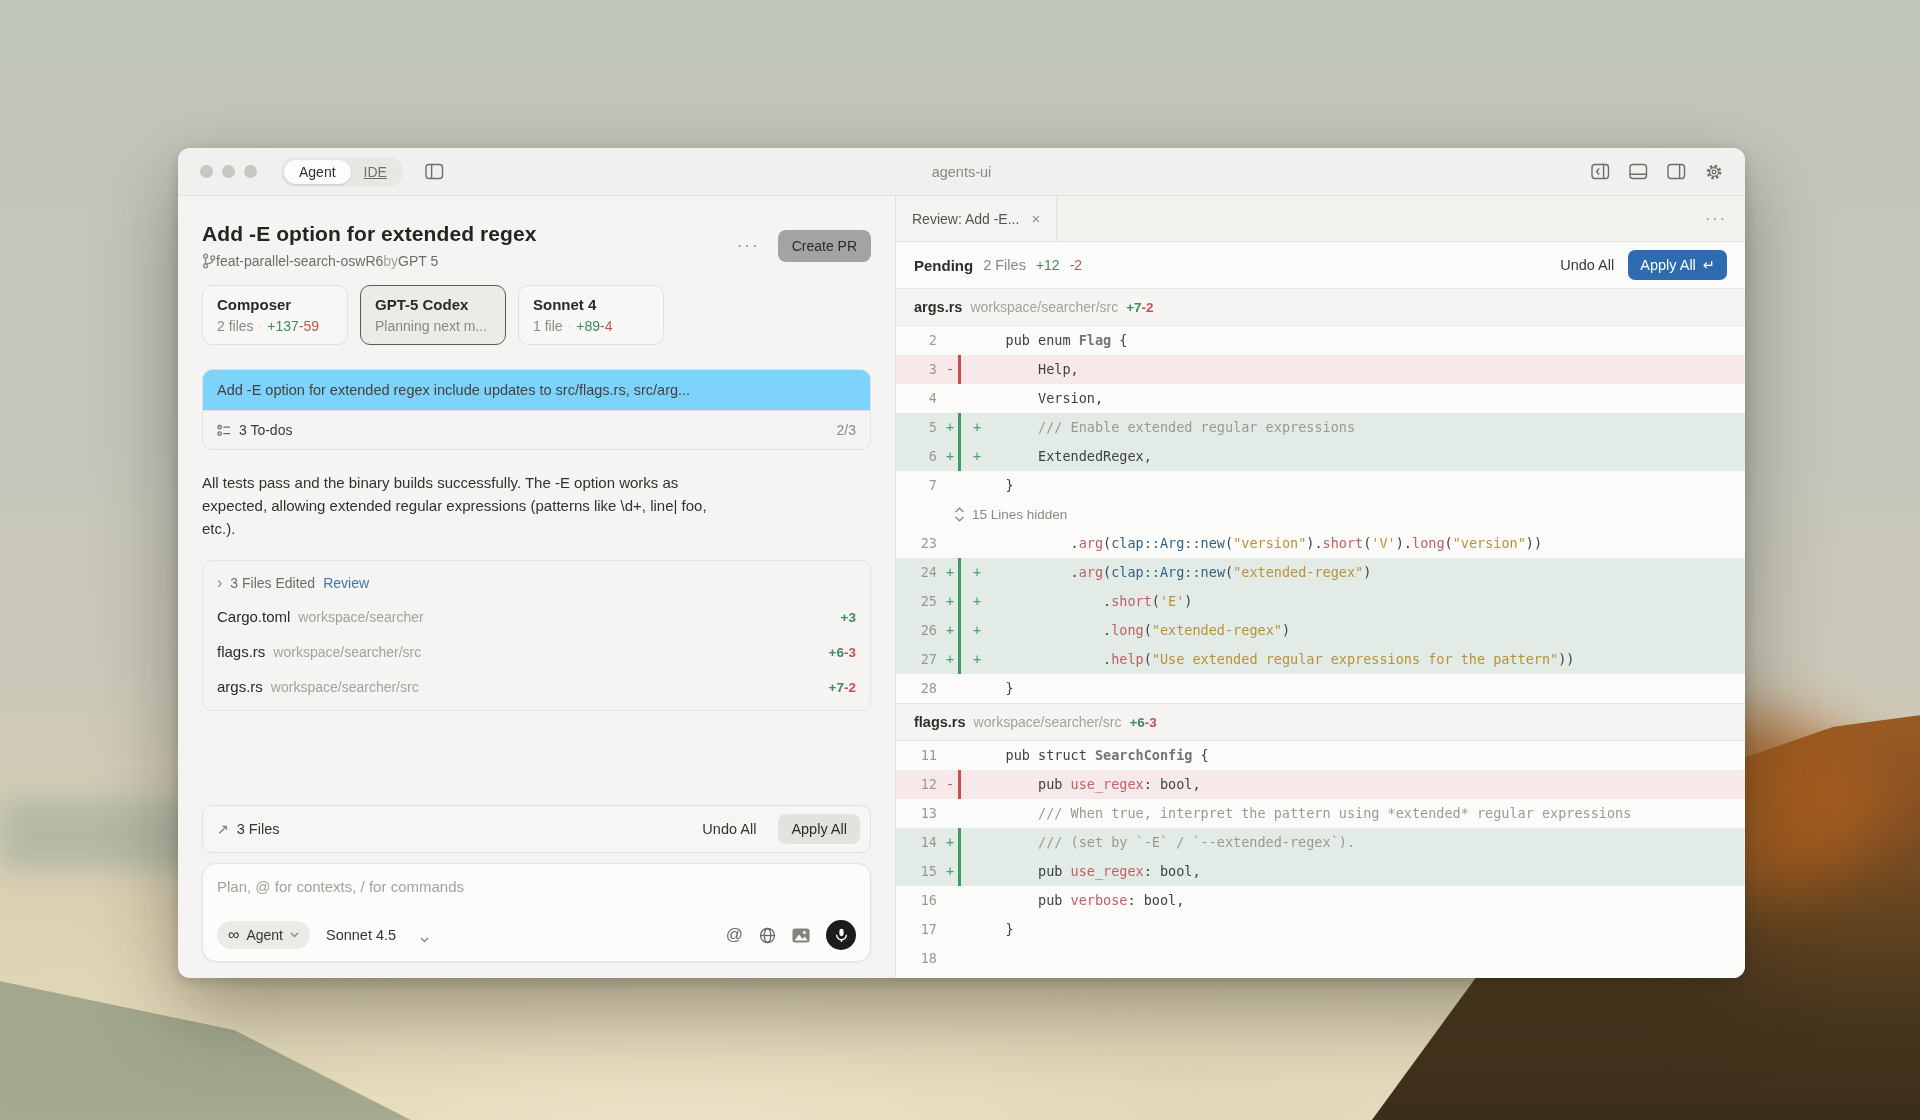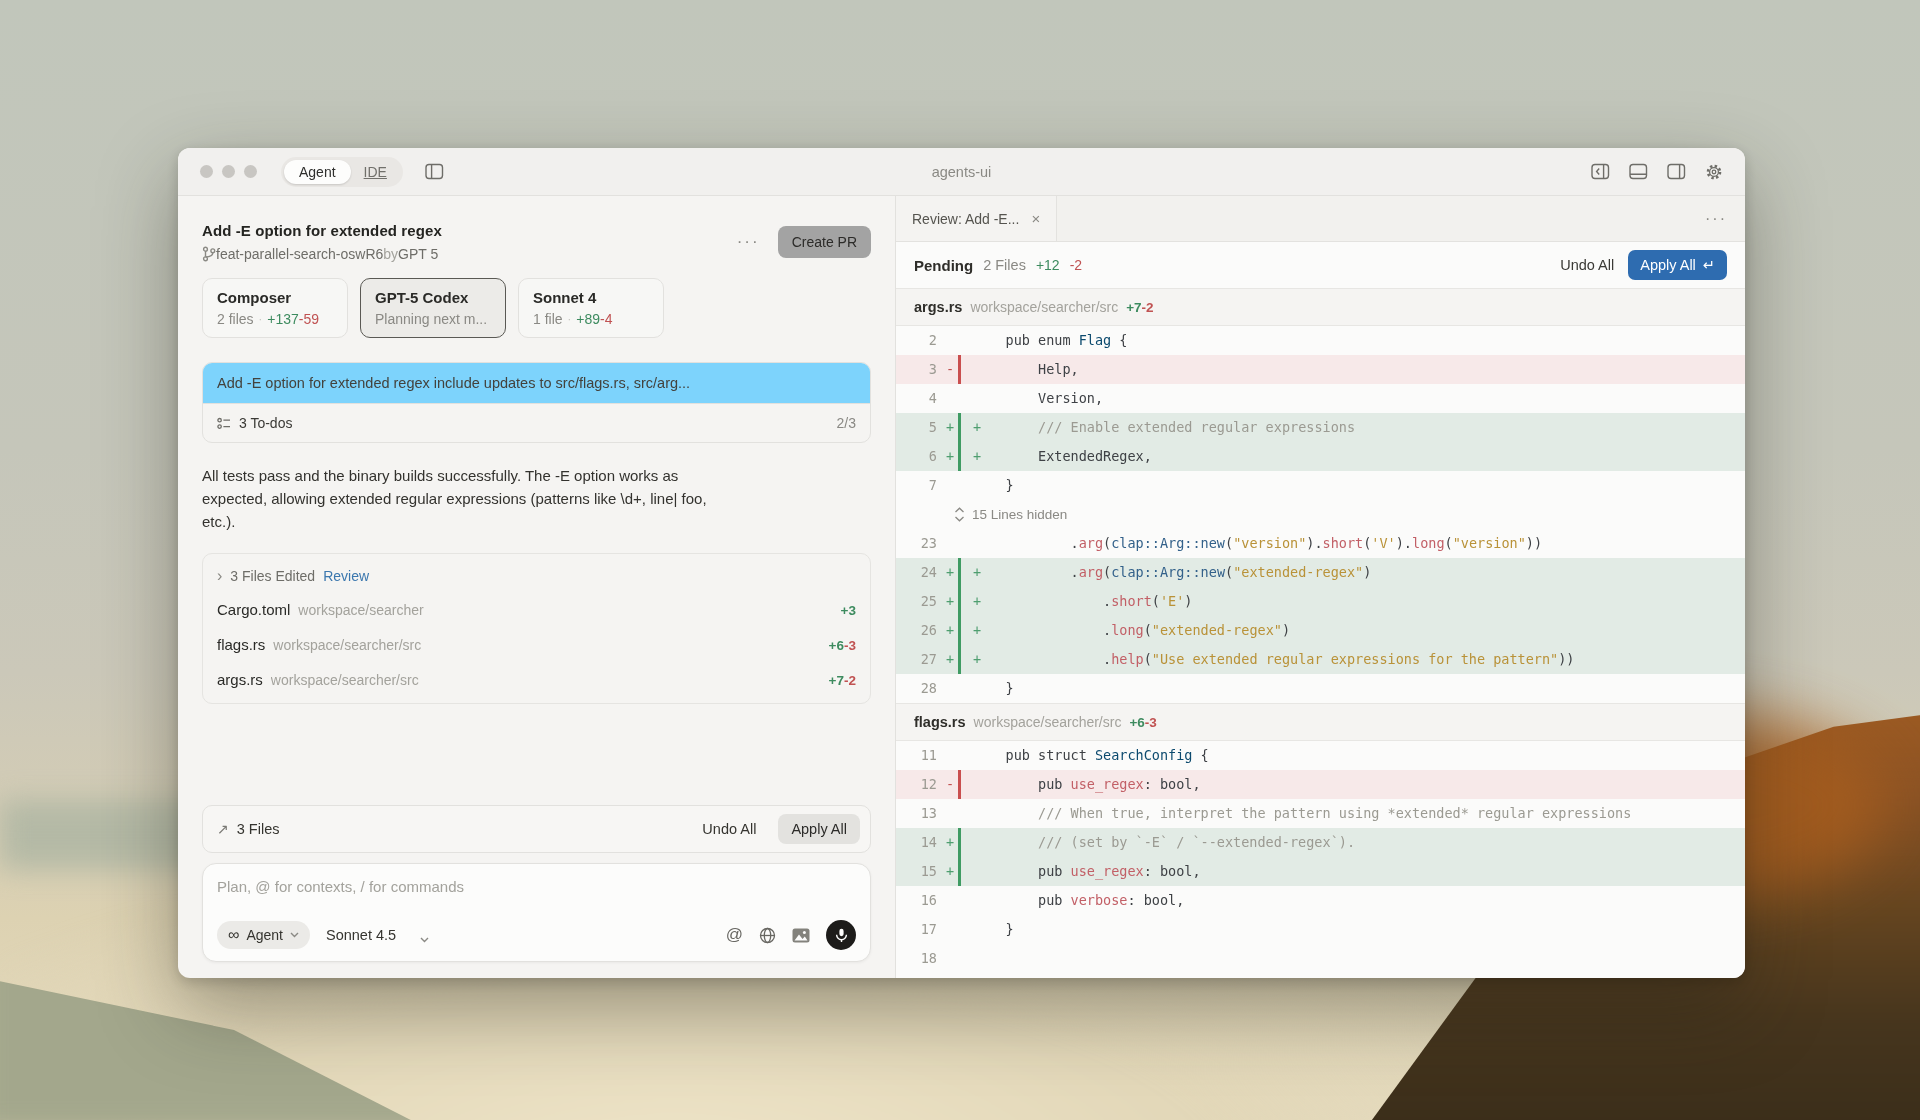--- a/index.html
+++ b/index.html
@@ -31,21 +31,21 @@
   .tb-sidebar { margin-left:22px; color:#6e6d68; display:flex; }
   .tb-title { position:absolute; left:0; right:0; text-align:center; font-size:14.5px; color:#8a8984; pointer-events:none; }
   .tb-icons { margin-left:auto; display:flex; gap:19px; color:#6e6d68; align-items:center; z-index:1; }
 
   .content { flex:1; display:flex; min-height:0; }
 
   
   .left { width:717px; flex:none; padding:26px 24px 16px; display:flex; flex-direction:column; }
   .l-header { display:flex; align-items:center; }
   .l-titles { flex:1; min-width:0; }
-  .page-title { font-size:15px; font-weight:700; color:#242421; letter-spacing:.1px; }
+  .page-title { font-size:21px; font-weight:700; color:#242421; letter-spacing:.1px; }
   .branch-row { margin-top:7px; display:flex; align-items:center; gap:0; font-size:14px; color:#6e6d68; }
   .branch-row .by { color:#a3a29c; }
   .hdr-dots { font-size:17px; color:#8a8984; letter-spacing:2px; margin:0 18px 0 8px; }
   .btn-gray { background:#a3a3a3; border:none; border-radius:8px; padding:8px 14px; font-size:14px; color:#2c2b29; font-family:inherit; }
 
   .cards { display:flex; gap:12px; margin-top:16px; }
   .card { border:1px solid #e2e1de; border-radius:10px; padding:10px 14px; min-width:146px; background:rgba(255,255,255,.25); }
   .card.selected { border:1.5px solid #5a5954; background:#ecebe8; }
   .card-name { font-size:15px; font-weight:600; color:#2a2a27; }
   .card-meta { margin-top:5px; font-size:14px; display:flex; align-items:center; }
@@ -108,21 +108,21 @@
   .fh-counts { font-size:13.5px; font-weight:600; }
 
   .diff-row { display:flex; height:29px; line-height:29px; font-family:"DejaVu Sans Mono", monospace; font-size:13.5px; }
   .ln { width:46px; flex:none; text-align:right; color:#9b9a92; padding-right:5px; }
   .mk { width:16px; flex:none; text-align:center; }
   .mk-add { color:#4e9e6f; } .mk-del { color:#c25252; }
   .strip { width:3px; flex:none; }
   .diff-row.add { background:#e2ebe5; } .diff-row.add .strip { background:#3f9b63; }
   .diff-row.del { background:#f7e9e9; } .diff-row.del .strip { background:#c94f4f; }
   .code { white-space:pre; overflow:hidden; flex:1; padding-left:12px; }
-  .t-d { color:#3e4145; } .t-ty { color:#0c4a6e; } .t-fn { color:#c25f66; } .t-path { color:#33618a; }
+  .t-d { color:#3e4145; } .t-ty { color:#737373;font-weight:bold; } .t-fn { color:#c25f66; } .t-path { color:#33618a; }
   .t-str { color:#b99238; } .t-com { color:#9b9a92; } .t-ma { color:#4e9e6f; }
   .hidden-row { display:flex; align-items:center; gap:7px; height:29px; padding-left:58px; font-size:13.5px; color:#8a8984; font-family:"Liberation Sans", sans-serif; }
 
   svg { display:block; }
 </style>
 </head>
 <body>
 
 <div class="bg">
   <div class="bg-sea"></div>

